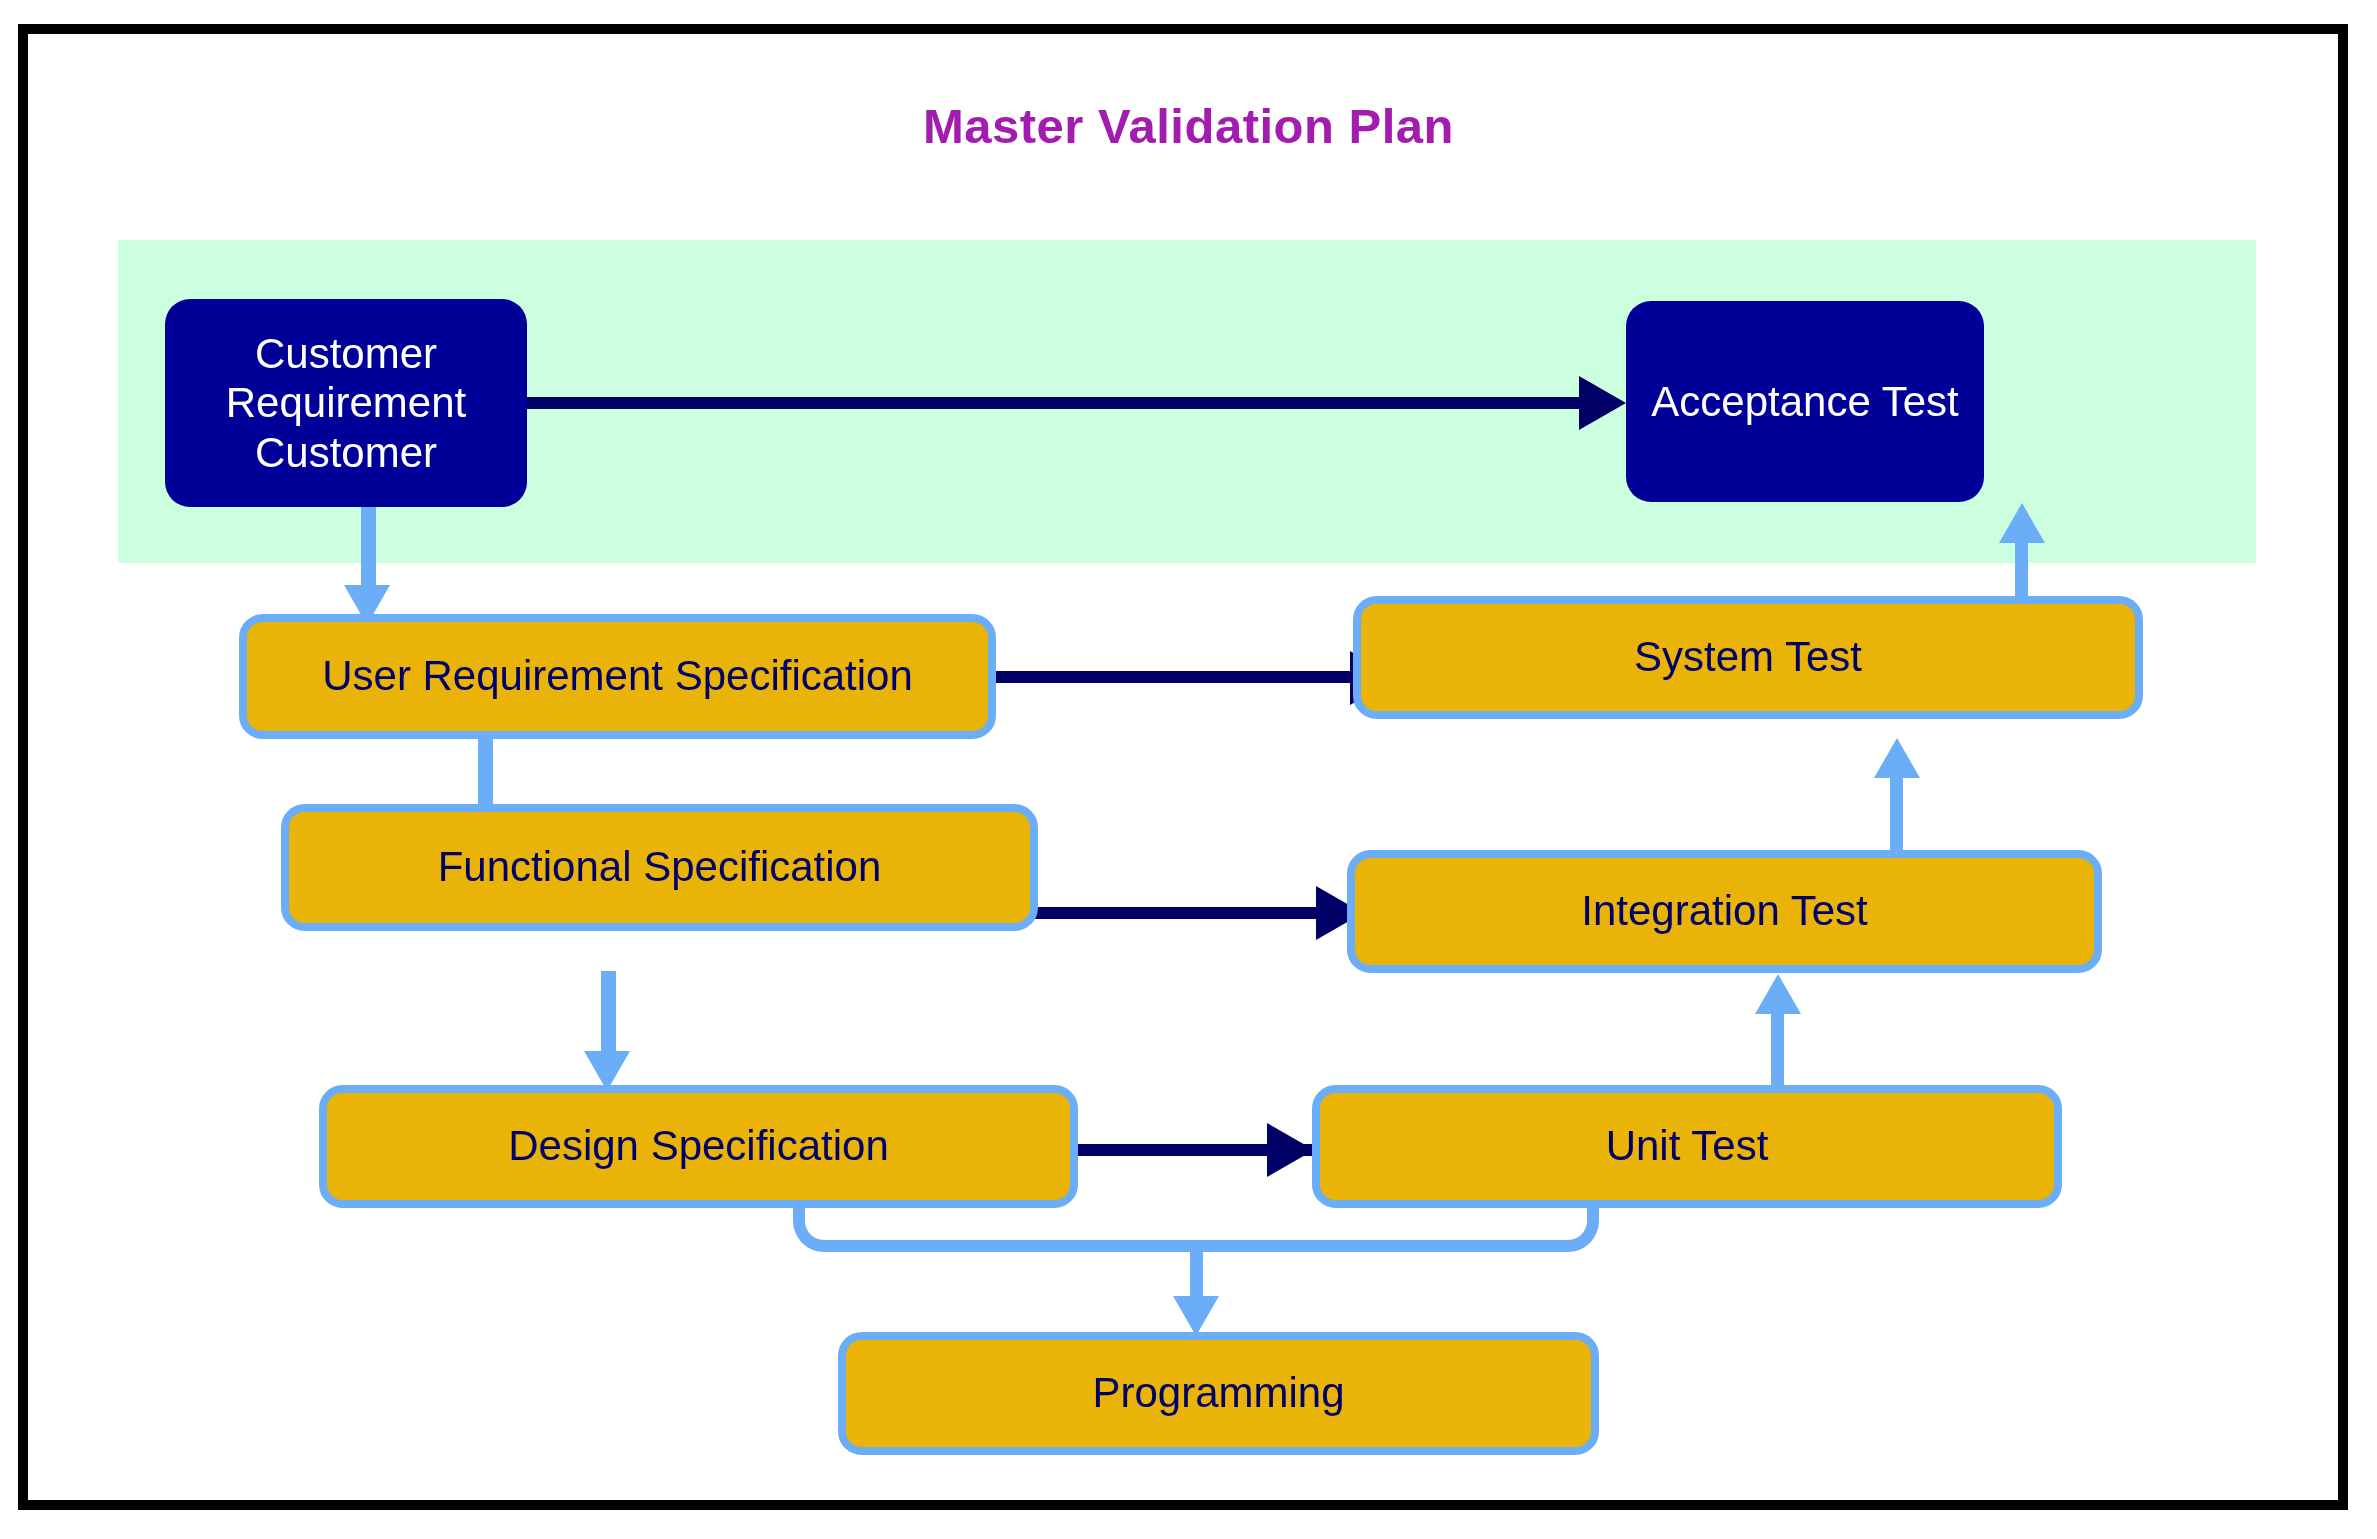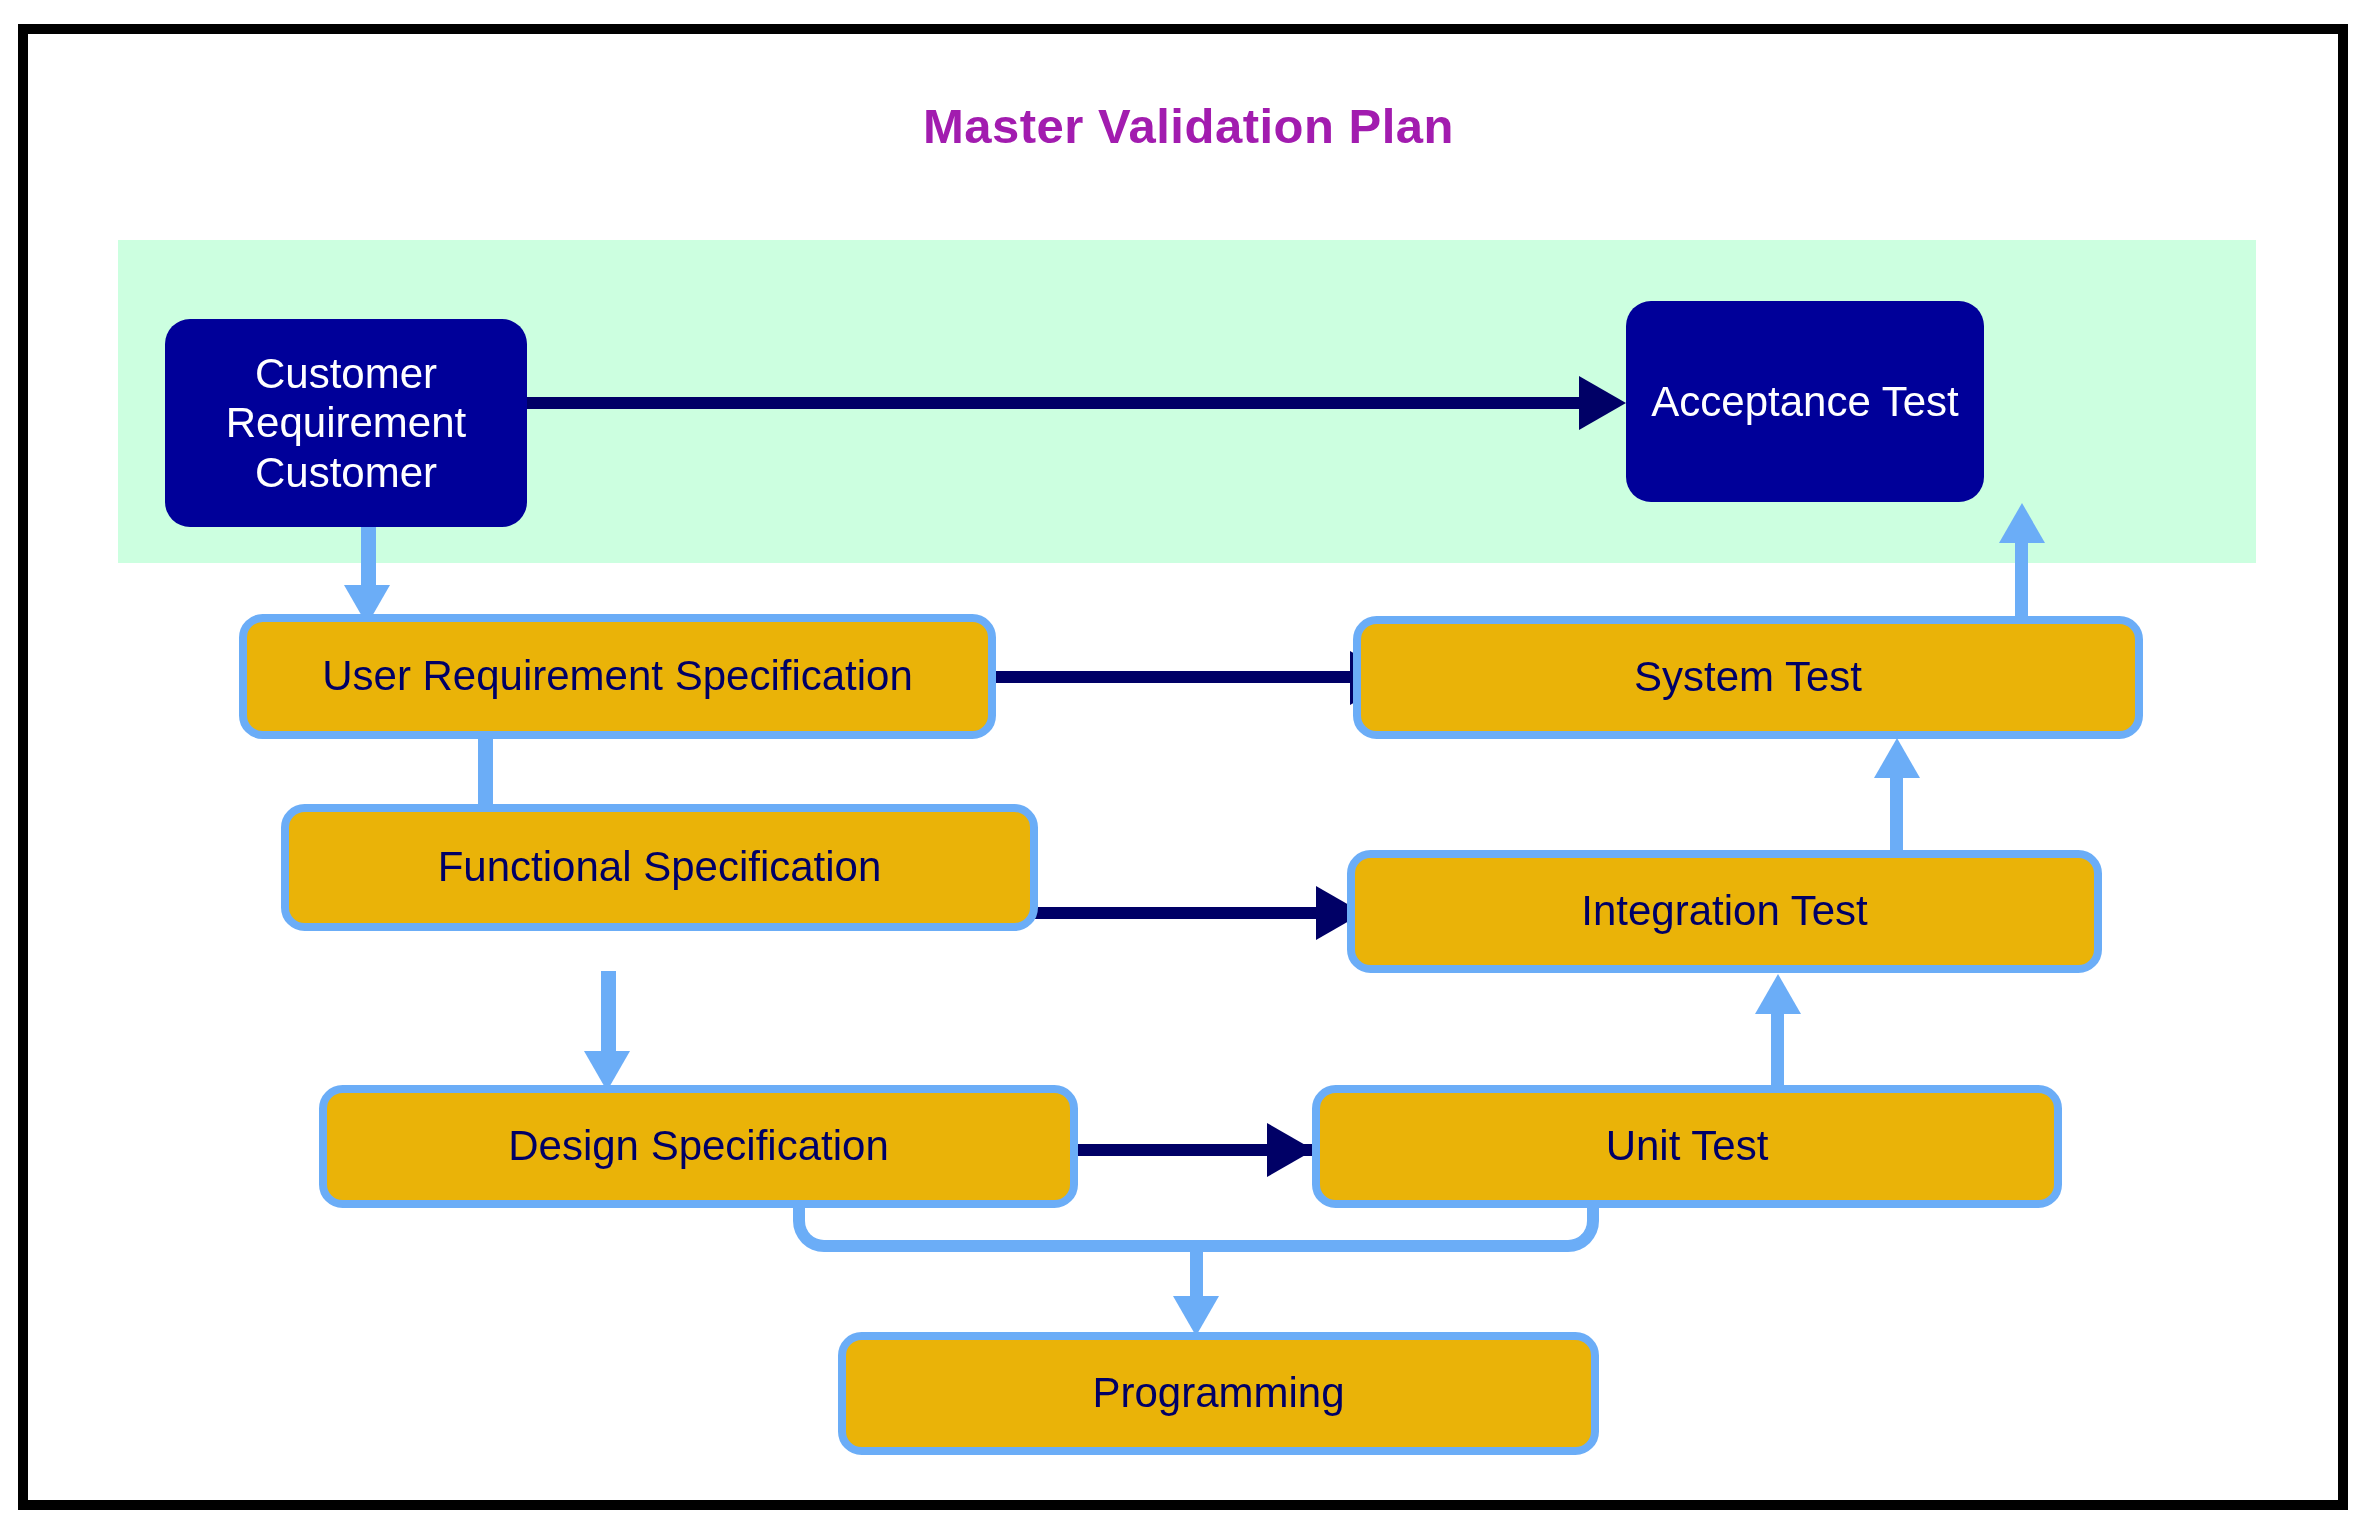--- a/index.html
+++ b/index.html
@@ -85,36 +85,36 @@
   <div class="blue-vline" style="left:1890px;top:777px;height:78px;"></div>
   <div class="blue-head-up" style="left:1874px;top:738px;"></div>
 
   <div class="blue-vline" style="left:2015px;top:542px;height:78px;"></div>
   <div class="blue-head-up" style="left:1999px;top:503px;"></div>
 
   <div class="bridge" style="left:793px;top:1205px;width:806px;height:47px;"></div>
   <div class="blue-vline" style="left:1190px;top:1249px;height:63px;"></div>
   <div class="blue-head-down" style="left:1173px;top:1296px;"></div>
 
-  <div class="nodebox dark" style="left:165px;top:299px;width:362px;height:208px;margin-top:20px;">
+  <div class="nodebox dark" style="left:165px;top:299px;width:362px;height:208px;">
     <span>
       <span>Customer Requirement</span><br>
       <span>Customer</span>
     </span>
   </div>
 
   <div class="nodebox dark" style="left:1626px;top:301px;width:358px;height:201px;">
     <span>Acceptance Test</span>
   </div>
 
   <div class="nodebox light" style="left:239px;top:614px;width:757px;height:125px;">
     <span>User Requirement Specification</span>
   </div>
 
-  <div class="nodebox light" style="left:1353px;top:616px;width:790px;height:123px;">
+  <div class="nodebox light" style="left:1353px;top:596px;width:790px;height:123px;">
     <span>System Test</span>
   </div>
 
   <div class="nodebox light" style="left:281px;top:804px;width:757px;height:127px;">
     <span>Functional Specification</span>
   </div>
 
   <div class="nodebox light" style="left:1347px;top:850px;width:755px;height:123px;">
     <span>Integration Test</span>
   </div>

